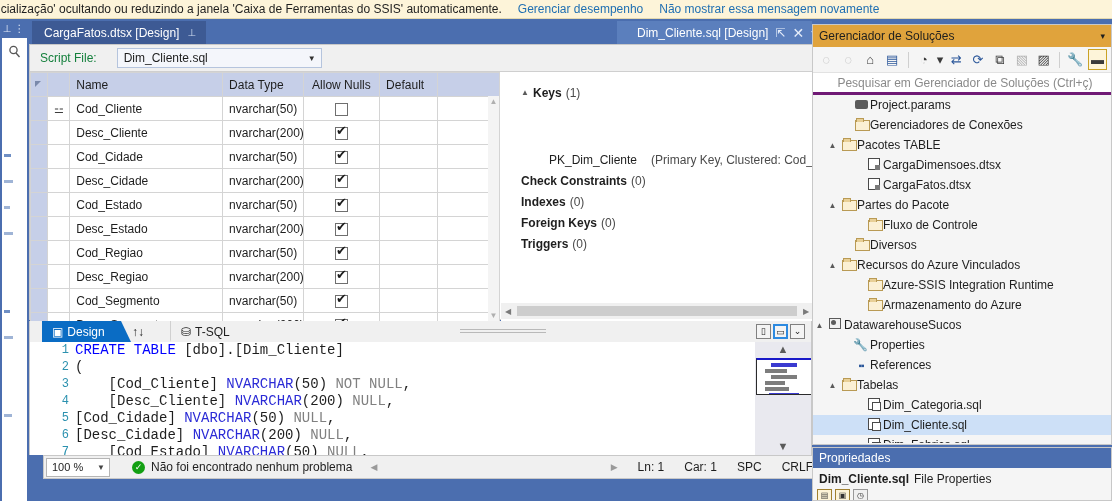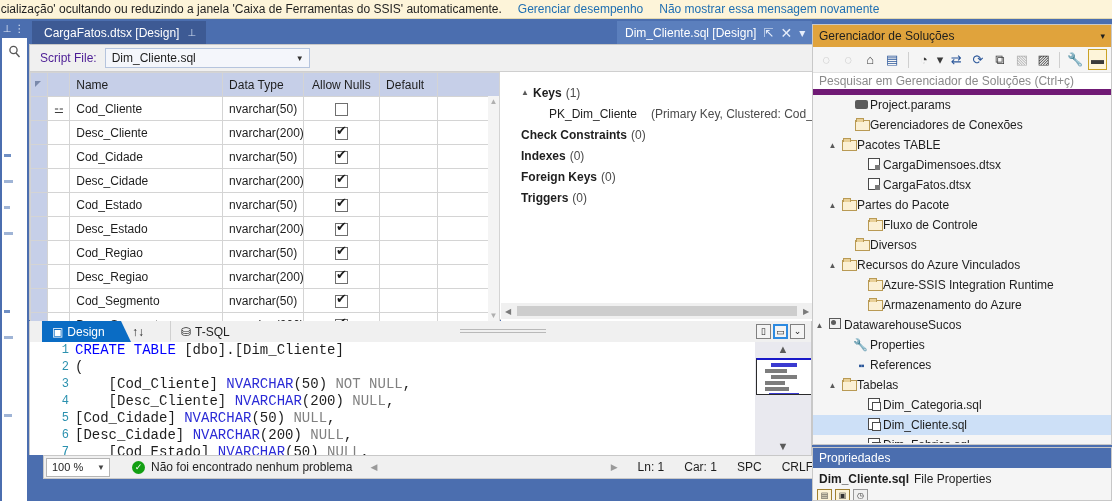--- a/index.html
+++ b/index.html
@@ -62,37 +62,37 @@
     padding: 0 10px 0 12px;
     background: #3d5a94; color: #ffffff;
     display: flex; align-items: center; gap: 8px; font-size: 12px;
     white-space: nowrap;
   }
   .tab-pin { font-size: 10px; color: #cfdcf0; }
   .tab-active {
     position: absolute; left: 590px; top: 2px; height: 23px; width: 195px;
     background: #5b7fbd; color: #ffffff;
     display: flex; align-items: center; font-size: 12px;
-    white-space: nowrap; padding-left: 8px;
+    white-space: nowrap; padding-left: 20px;
   }
   .tab-active .ttl { flex: 0 0 auto; }
   .tab-ctl { margin-left: 7px; color: #e6eefb; font-size: 12px; cursor: pointer; }
   .tab-ctl.x { font-size: 14px; }
 
   
   .designer {
     position: absolute; left: 29px; top: 44px; width: 783px; height: 276px;
     background: #ffffff; border: 1px solid #c8c8c8;
   }
   .scriptbar {
     position: absolute; left: 0; top: 0; width: 783px; height: 27px;
     background: #f0f0f0; border-bottom: 1px solid #cfcfcf;
     display: flex; align-items: center; padding-left: 10px;
   }
-  .scriptbar .lbl { font-size: 12px; color: #4c1d95; margin-right: 8px; }
+  .scriptbar .lbl { font-size: 12px; color: #15803d; margin-right: 20px; }
   .combo {
     width: 205px; height: 20px; background: #f4f6fb; border: 1px solid #b5c4dd;
     display: flex; align-items: center; justify-content: space-between;
     padding: 0 5px 0 6px; font-size: 12px; color: #1e1e1e;
   }
   .combo .arrow { font-size: 8px; color: #333; }
 
   
   .grid-wrap {
     position: absolute; left: 0; top: 27px; width: 470px; height: 249px;
@@ -147,21 +147,21 @@
     position: absolute; left: 471px; top: 27px; width: 312px; height: 249px;
     background: #ffffff; overflow: hidden;
   }
   .keys-inner { padding: 10px 0 0 8px; }
   .kline { height: 21px; display: flex; align-items: center; font-size: 12px; white-space: nowrap; }
   .kline .tri {
     width: 12px; color: #5a5a5a; font-size: 8px; flex: 0 0 12px;
   }
   .kline .b { font-weight: bold; }
   .kline .g { color: #4a4a4a; margin-left: 4px; }
-  .kline.sub { padding-left: 40px; }
+  .kline.sub { padding-left: 40px; margin-top: 46px; }
   .kline.sub .nm { color: #1e1e1e; }
   .kline.lvl1 { padding-left: 12px; }
 
   
   .keys-hsb {
     position: absolute; left: 471px; top: 258px; width: 312px; height: 16px;
     background: #f0f0f0; display: flex; align-items: center;
   }
   .keys-hsb .lft, .keys-hsb .rgt {
     width: 14px; text-align: center; font-size: 8px; color: #7a7a7a;
@@ -289,21 +289,22 @@
     width: 21px; height: 21px; display: flex; align-items: center; justify-content: center;
     font-size: 13px; color: #2b579a;
   }
   .tbtn.dim { color: #b0b0b0; }
   .tbtn.dark { color: #3a3a3a; }
   .tbtn.sel { border: 1px solid #c9a227; background: #fdf4d9; }
   .tsep { width: 1px; height: 16px; background: #cfcfcf; margin: 0 3px; }
   .se-search {
     height: 22px; background: #ffffff; display: flex; align-items: center;
     padding-left: 6px; font-size: 12px; color: #8a8a8a;
-    border-bottom: 6px solid #701a75;
+    border-bottom: 3px solid #701a75;
+    justify-content: center;
   }
   .se-tree { height: 348px; overflow: hidden; background: #f5f5f5; position: relative; }
   .tnode {
     height: 20px; display: flex; align-items: center; font-size: 12px;
     white-space: nowrap; color: #1e1e1e;
   }
   .tnode.sel { background: #cde0f7; }
   .tw { width: 13px; flex: 0 0 13px; font-size: 8px; color: #5a5a5a; text-align: center; }
   .ti { width: 18px; flex: 0 0 18px; text-align: center; font-size: 12px; }
   .folder {

